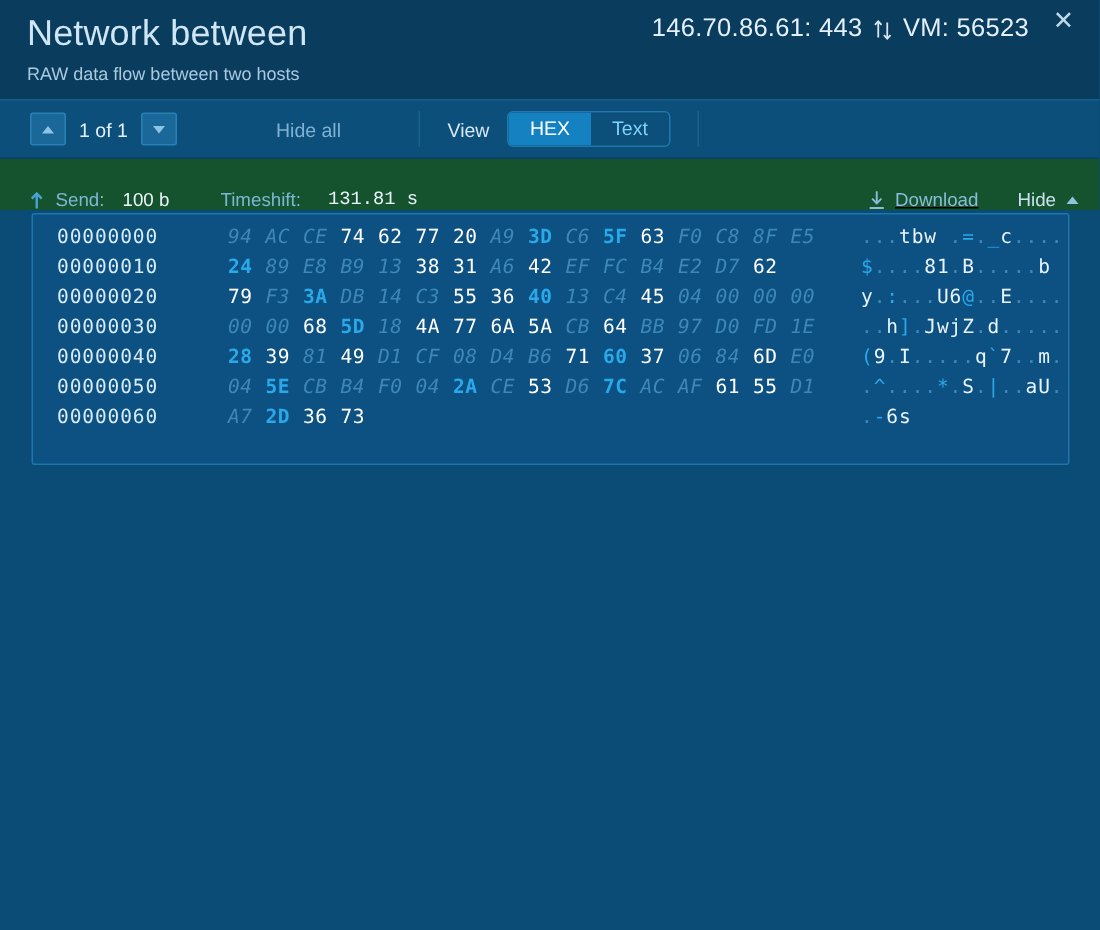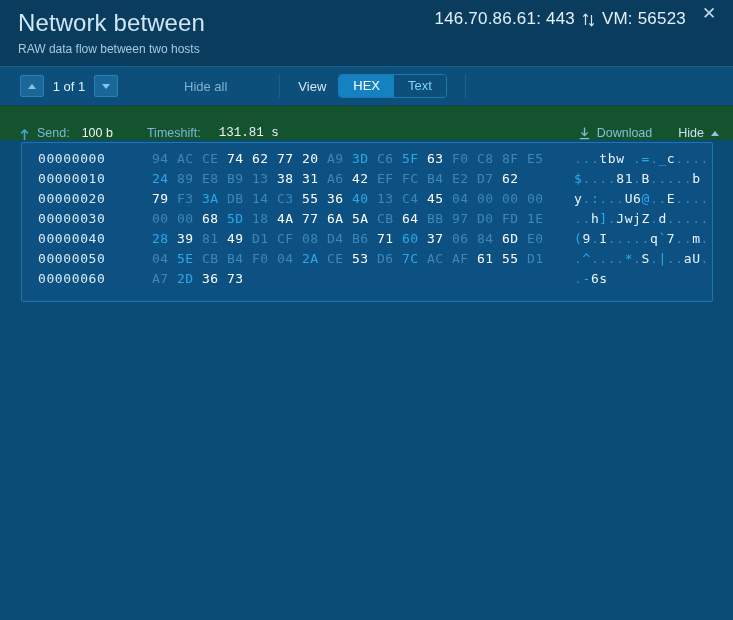--- a/index.html
+++ b/index.html
@@ -148,33 +148,33 @@
   }
   .info-item { display: flex; align-items: center; gap: 6px; }
   .info-key { font-size: 12.5px; color: #7fb5d5; }
   .info-val { font-size: 12.5px; color: #eaf4fb; }
   .arrow-up-icon { display: inline-block; width: 9px; height: 12px; margin-right: 2px; }
   .info-gap { width: 34px; }
   .infobar-right {
     position: absolute; right: 14px;
     display: flex; align-items: center; gap: 26px;
   }
-  .download { display: flex; align-items: center; gap: 7px; cursor: pointer; }
+  .download { display: flex; align-items: center; gap: 7px; cursor: pointer; text-decoration: underline; }
   .download span { font-size: 12.5px; color: #8bbcd9; }
   .dl-icon { width: 11px; height: 13px; display: inline-block; }
   .hide-btn { display: flex; align-items: center; gap: 7px; cursor: pointer; }
   .hide-btn span { font-size: 12.5px; color: #c9e2f1; }
 
   
   .hexpanel {
     margin: 2px 20px 0 21px;
     background: #0d5183;
     border: 1px solid #1d76ad;
     border-radius: 2px;
-    padding: 8px 0 10px 0;
+    padding: 8px 0 18px 0;
     width: 692px;
   }
   .hexrow {
     display: flex;
     align-items: baseline;
     font-family: "DejaVu Sans Mono", monospace;
     font-size: 13px;
     height: 20px;
     padding: 0 16px;
     white-space: pre;
@@ -182,23 +182,23 @@
   .offset { color: #d7ebf8; letter-spacing: .6px; width: 96px; flex: none; }
   .hexcells { display: flex; flex: none; margin-left: 18px; }
   .hexcell {
     width: 25px;
     text-align: left;
     letter-spacing: .3px;
   }
   .ascii { margin-left: 22px; letter-spacing: .6px; }
   .asciichar { }
   
-  .b-dim   { color: #3f87b8; }
+  .b-dim   { color: #3f87b8; font-style: italic; }
   .b-norm  { color: #ffffff; }
-  .b-accent{ color: #2aa9ea; }
+  .b-accent{ color: #2aa9ea; font-weight: bold; }
   .a-dim   { color: #3f87b8; }
   .a-norm  { color: #e8f4fc; }
   .a-accent{ color: #2aa9ea; }
 </style>
 </head>
 <body>
 
 <div id="app">
 
   <div class="header">

